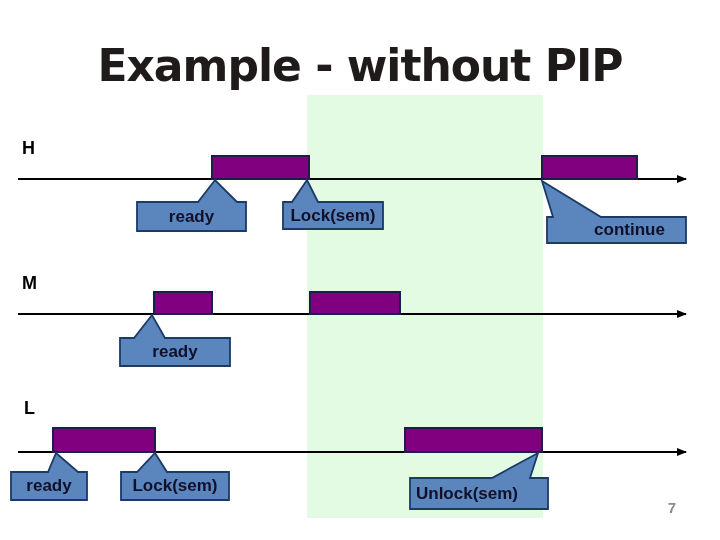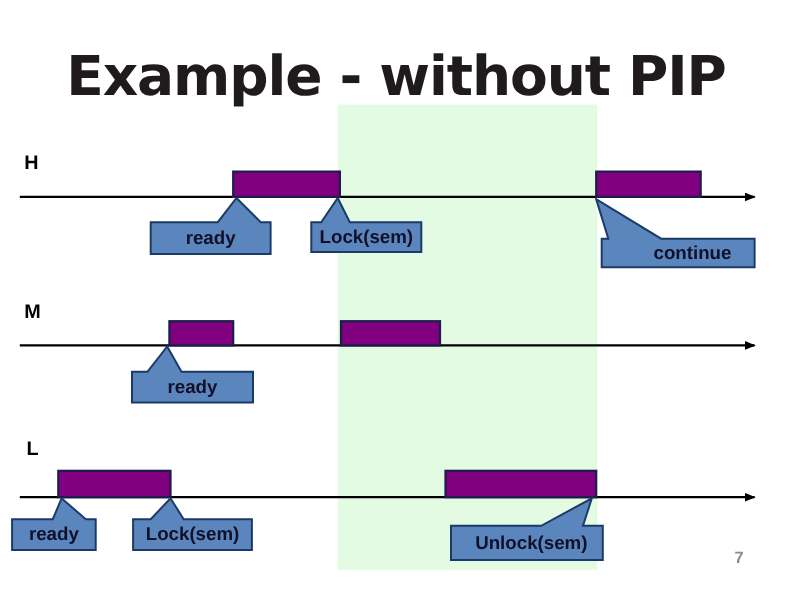--- a/index.html
+++ b/index.html
@@ -8,21 +8,21 @@
     --band-fill:#e2fbe2; --line-color:#000000;
     --title-color:#1f1b1b; --label-color:#000000;
     --callout-text:#10102a; --page-number-color:#8c8c8c;
   }
   html,body{margin:0;padding:0;}
   body{font-family:"Liberation Sans",sans-serif;background:#ffffff;}
   .slide{position:relative;width:720px;height:540px;background:#ffffff;overflow:hidden;}
   .slide-title{
     position:absolute;left:0;top:40px;width:720px;text-align:center;
     font-family:"DejaVu Sans","Liberation Sans",sans-serif;
-    font-size:50px;font-weight:600;letter-spacing:-1px;color:var(--title-color);
+    font-size:44px;font-weight:600;letter-spacing:-1px;color:var(--title-color);
   }
   .diagram-svg{position:absolute;left:0;top:0;width:720px;height:540px;}
   .band{fill:var(--band-fill);stroke:none;}
   .tl{stroke:var(--line-color);stroke-width:2px;}
   .arrowhead{fill:var(--line-color);}
   .bar{fill:var(--bar-fill);stroke:var(--bar-border);stroke-width:2px;}
   .callout-shape{fill:var(--callout-fill);stroke:var(--callout-border);stroke-width:1.8px;}
   .tl-label{
     position:absolute;font-size:18px;font-weight:700;color:var(--label-color);
   }
@@ -74,16 +74,16 @@
   <div class="tl-label" style="left:22px;top:138px;">H</div>
   <div class="tl-label" style="left:22px;top:273px;">M</div>
   <div class="tl-label" style="left:24px;top:398px;">L</div>
 
   <div class="callout-text" style="left:137px;top:202px;width:109px;height:29px;">ready</div>
   <div class="callout-text" style="left:283px;top:202px;width:100px;height:27px;">Lock(sem)</div>
   <div class="callout-text" style="left:547px;top:217px;width:165px;height:26px;">continue</div>
   <div class="callout-text" style="left:120px;top:338px;width:110px;height:28px;">ready</div>
   <div class="callout-text" style="left:11px;top:472px;width:76px;height:28px;">ready</div>
   <div class="callout-text" style="left:121px;top:472px;width:108px;height:28px;">Lock(sem)</div>
-  <div class="callout-text" style="left:414px;top:478px;width:138px;height:31px;">Unlock(sem)</div>
+  <div class="callout-text" style="left:398px;top:478px;width:138px;height:31px;">Unlock(sem)</div>
 
   <div class="page-number">7</div>
 </div>
 
 </body></html>

